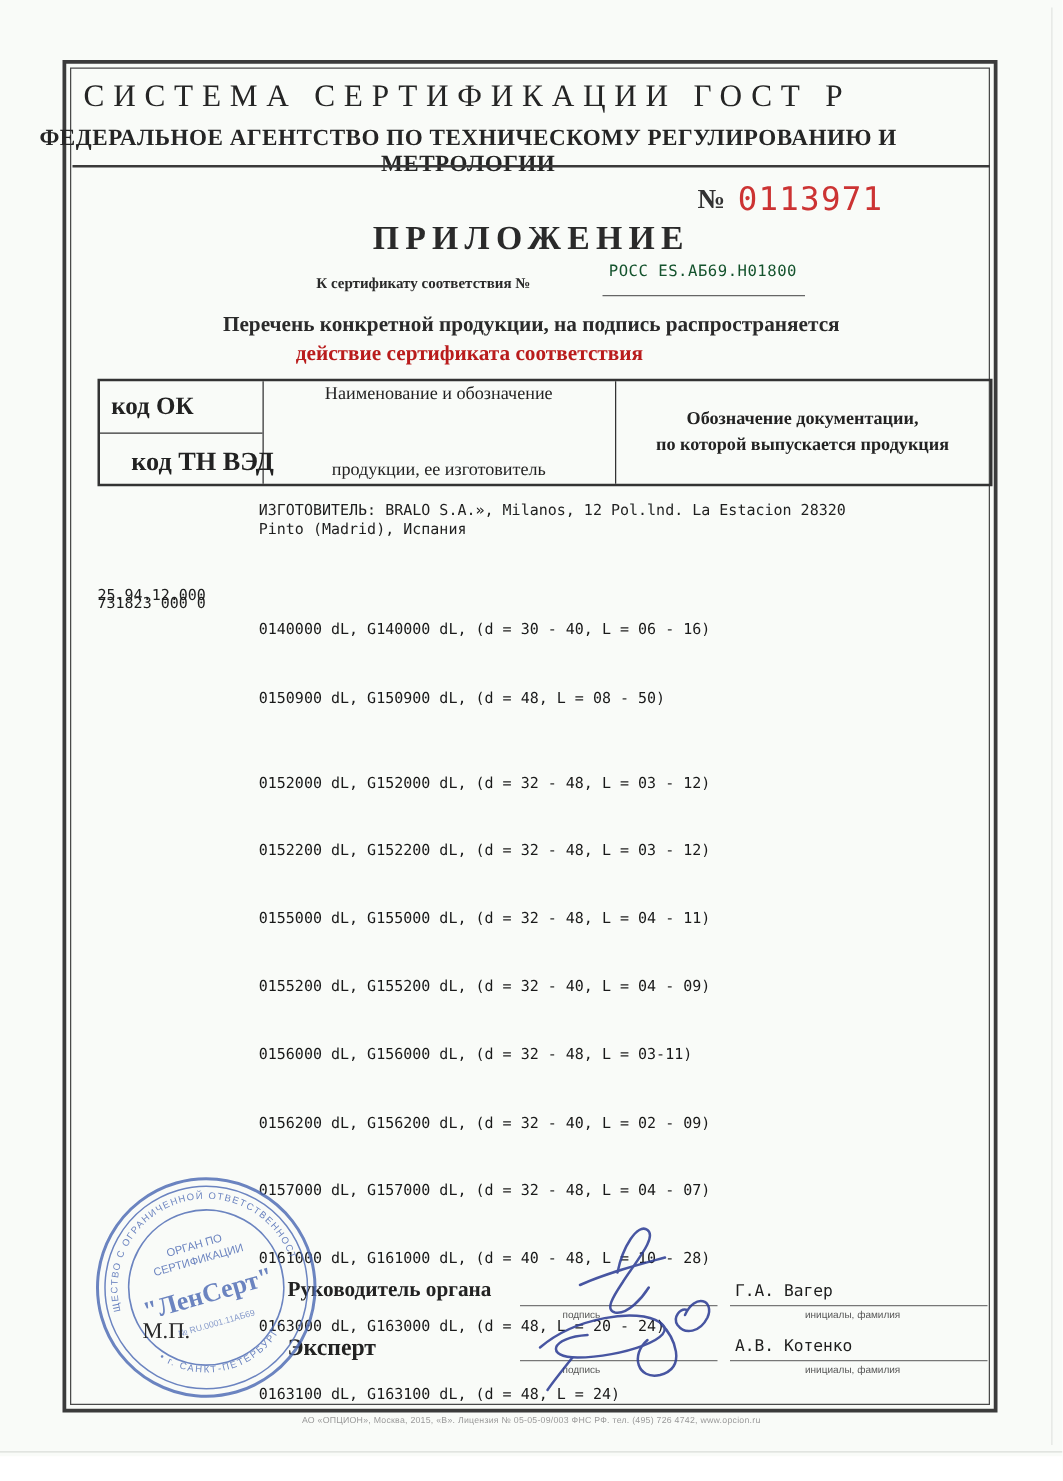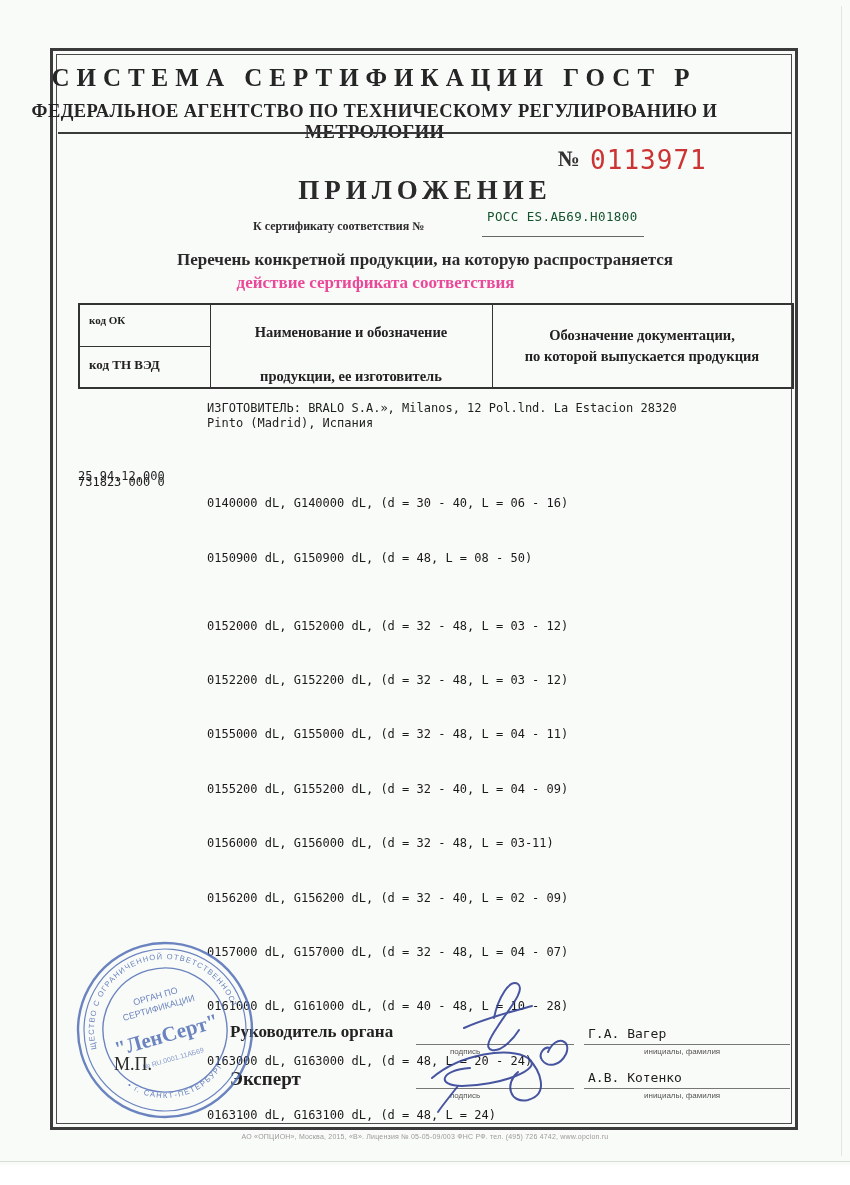--- a/index.html
+++ b/index.html
@@ -9,44 +9,44 @@
   }
   .abs{position:absolute;}
   .paper{left:0;top:0;width:850px;height:1165px;background:#f9fbf8;}
   .scan-line-bottom{left:0;top:1161px;width:850px;height:1px;background:#d9ddd8;}
   .scan-line-right{left:841px;top:6px;width:1px;height:1150px;background:#e2e5e1;}
 
   
   .frame{left:50px;top:48px;width:742px;height:1076px;border:3px solid #3b3b3b;background:transparent;}
   .frame-inner{position:absolute;left:3px;top:3px;right:3px;bottom:3px;border:1px solid #4a4a4a;}
 
-  .sys-title{left:0;top:64px;width:748px;text-align:center;font-size:25px;font-weight:bold;letter-spacing:7px;color:#252525;}
+  .sys-title{left:0;top:64px;width:748px;text-align:center;font-size:25px;font-weight:normal;letter-spacing:7px;color:#252525;}
   .agency-title{left:0;top:101px;width:749px;text-align:center;font-size:18.5px;font-weight:bold;letter-spacing:.4px;color:#252525;}
   .header-rule{left:58px;top:132px;width:734px;height:2px;background:#3a3a3a;}
 
   .form-number{left:558px;top:146px;display:flex;align-items:flex-start;gap:10px;}
   .form-number .no{font-size:22px;font-weight:bold;color:#333;}
   .form-number .num{font-family:"DejaVu Sans Mono", monospace;font-size:26px;letter-spacing:1px;color:#cc3333;line-height:1;margin-top:1px;}
 
   .doc-title{left:0;top:175px;width:850px;text-align:center;font-size:27px;font-weight:bold;letter-spacing:5px;color:#2a2a2a;}
 
   .cert-label{left:253px;top:219px;font-size:12px;font-weight:bold;color:#2a2a2a;}
   .cert-num{left:487px;top:209px;font-family:"DejaVu Sans Mono", monospace;font-size:12.5px;letter-spacing:.4px;color:#14532d;}
   .cert-underline{left:482px;top:236px;width:162px;height:1px;background:#666;}
 
   .subtitle1{left:0;top:250px;width:850px;text-align:center;font-size:17px;font-weight:bold;color:#2a2a2a;}
-  .subtitle2{left:0;top:273px;width:751px;text-align:center;font-size:17px;font-weight:bold;color:#ec4899;}
+  .subtitle2{left:0;top:273px;width:751px;text-align:center;font-size:17px;font-weight:bold;color:#b91c1c;}
 
   .hdr-table{left:78px;top:303px;width:712px;height:82px;border:2px solid #333;}
   .vline1{position:absolute;left:130px;top:0;bottom:0;width:1px;background:#333;}
   .vline2{position:absolute;left:412px;top:0;bottom:0;width:1px;background:#333;}
   .hline-left{position:absolute;left:0;top:41px;width:130px;height:1px;background:#333;}
-  .cell-ok{position:absolute;left:9px;top:9px;font-size:11px;font-weight:bold;}
-  .cell-tnved{position:absolute;left:9px;top:52px;font-size:13px;font-weight:bold;}
-  .cell-mid{position:absolute;left:130px;top:0;width:282px;height:100%;display:flex;flex-direction:column;align-items:center;justify-content:flex-end;font-size:14.5px;font-weight:bold;line-height:21px;text-align:center;gap:23px;}
+  .cell-ok{position:absolute;left:9px;top:9px;font-size:20px;font-weight:bold;}
+  .cell-tnved{position:absolute;left:25px;top:52px;font-size:21px;font-weight:bold;}
+  .cell-mid{position:absolute;left:130px;top:0;width:282px;height:100%;display:flex;flex-direction:column;align-items:center;justify-content:space-between;font-size:14.5px;font-weight:normal;line-height:21px;text-align:center;}
   .cell-right{position:absolute;left:412px;top:0;width:300px;height:100%;display:flex;flex-direction:column;align-items:center;justify-content:center;font-size:14.5px;font-weight:bold;line-height:21px;text-align:center;}
 
   .mono{font-family:"DejaVu Sans Mono", monospace;}
   .manufacturer{left:207px;top:401px;font-size:12px;line-height:15px;white-space:pre;color:#1f1f1f;}
   .code-ok{left:78px;top:445px;font-size:12px;color:#1f1f1f;margin-top:24px;}
   .code-tnved{left:78px;top:475px;font-size:12px;color:#1f1f1f;}
   .products{left:207px;top:443px;font-size:12px;line-height:13.6px;white-space:pre;color:#1a1a1a;}
   .products .product-line{height:13.6px;}
 
   .role-head{left:230px;top:1022px;font-size:17px;font-weight:bold;color:#222;}
@@ -88,21 +88,21 @@
   <span class="no">№</span>
   <span class="num">0113971</span>
 </div>
 
 <div class="abs doc-title">ПРИЛОЖЕНИЕ</div>
 
 <div class="abs cert-label">К сертификату соответствия №</div>
 <div class="abs cert-num mono">РОСС ES.АБ69.Н01800</div>
 <div class="abs cert-underline"></div>
 
-<div class="abs subtitle1">Перечень конкретной продукции,  на которую распространяется</div>
+<div class="abs subtitle1">Перечень конкретной продукции,  на подпись распространяется</div>
 <div class="abs subtitle2">действие сертификата соответствия</div>
 
 <div class="abs hdr-table">
   <div class="vline1"></div>
   <div class="vline2"></div>
   <div class="hline-left"></div>
   <div class="cell-ok">код ОК</div>
   <div class="cell-tnved">код ТН ВЭД</div>
   <div class="cell-mid">
     <span>Наименование и обозначение</span>

